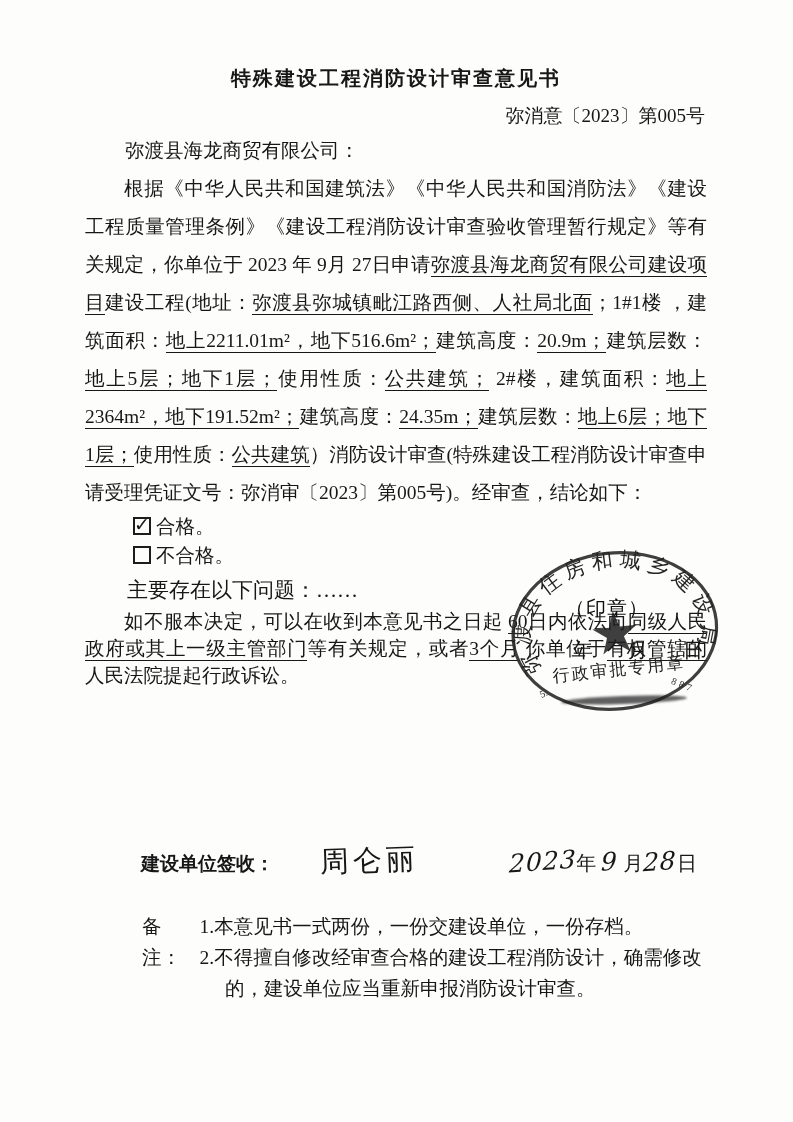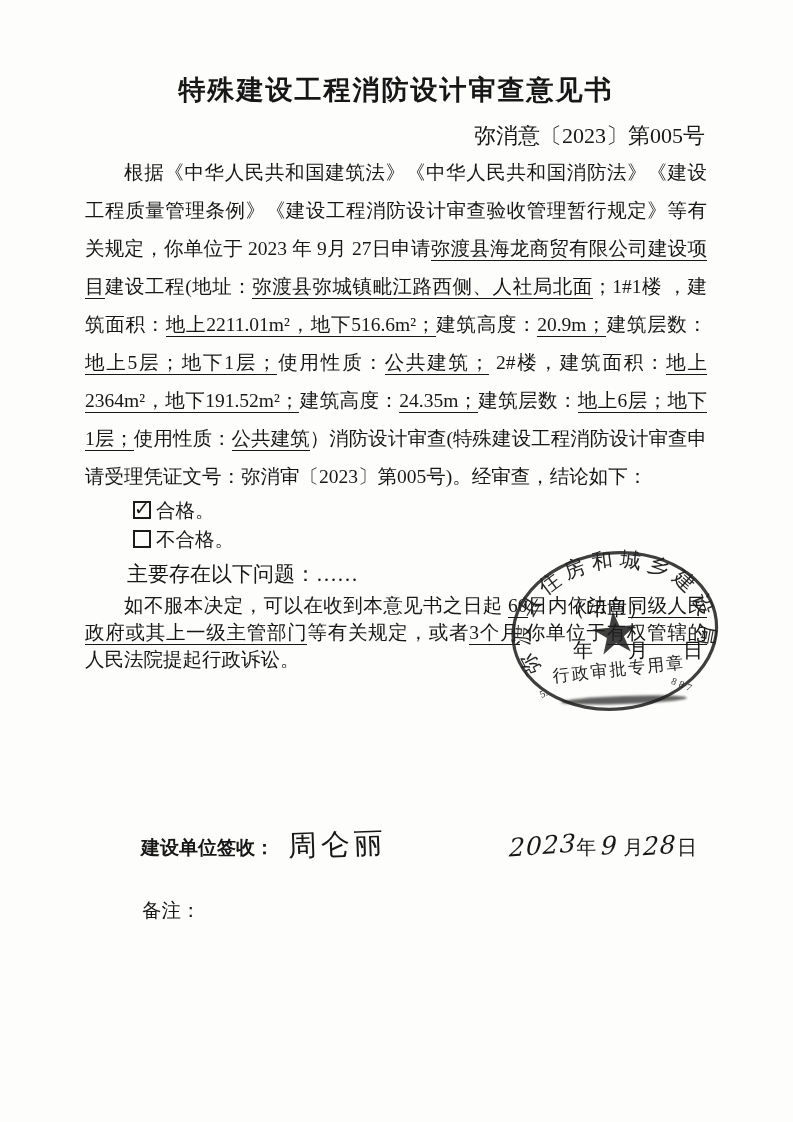--- a/index.html
+++ b/index.html
@@ -7,26 +7,26 @@
     width:793px;height:1122px;overflow:hidden;
     background:#f4f4f2;
     font-family:"Liberation Serif","DejaVu Serif",serif;
     color:#171717;
   }
   .page{
     position:relative;width:793px;height:1122px;background:#fdfdfc;
     box-sizing:border-box;padding:58px 86px 0 85px;
   }
   .title{
-    margin:12px;text-align:center;
+    margin:0;text-align:center;
     font-family:"Liberation Sans","DejaVu Sans",sans-serif;
-    font-weight:bold;font-size:27px;line-height:40px;letter-spacing:2px;
+    font-weight:bold;font-size:20px;line-height:40px;letter-spacing:2px;
   }
   .doc-number{
-    text-align:right;font-size:22px;line-height:28px;margin:4px 2px 0 0;
+    text-align:right;font-size:19px;line-height:28px;margin:4px 2px 0 0;
   }
   .addressee{
     font-size:19.5px;line-height:30px;margin:6px 0 0 40px;
   }
   .para{
     font-size:19.5px;line-height:38px;text-align:justify;
     text-indent:2em;margin:4px 0 0 0;
   }
   .u{border-bottom:1.2px solid currentColor;padding-bottom:1px;}
   .opt{
@@ -58,20 +58,21 @@
   }
   .smudge{
     position:absolute;left:58px;top:147px;width:126px;height:8px;
     background:#1d1d1d;border-radius:50%;opacity:.7;filter:blur(1px);
     transform:rotate(-2deg);
   }
   
   .sign-row{
     display:flex;align-items:baseline;margin:152px 10px 0 56px;
     font-size:19.5px;
+    gap:32px;
   }
   .sign-label{
     font-family:"Liberation Sans","DejaVu Sans",sans-serif;
     font-weight:bold;font-size:19px;
   }
   .hand{
     font-family:"DejaVu Serif",serif;font-style:italic;display:inline-block;
     transform:rotate(-4deg) skewX(-6deg);font-size:26px;letter-spacing:2px;
   }
   .signature{
@@ -89,20 +90,21 @@
 </style>
 </head>
 <body>
 
 <div class="page">
 
   <h1 class="title">特殊建设工程消防设计审查意见书</h1>
 
   <div class="doc-number">弥消意〔2023〕第005号</div>
 
+  <div class="addressee">弥渡县海龙商贸有限公司：</div>
 
   <p class="para"><span>根据《中华人民共和国建筑法》《中华人民共和国消防法》《建设工程质量管理条例》《建设工程消防设计审查验收管理暂行规定》等有关规定，你单位于 2023 年 9月 27日申请</span><span class="u">弥渡县海龙商贸有限公司建设项目</span><span>建设工程(地址：</span><span class="u">弥渡县弥城镇毗江路西侧、人社局北面</span><span>；1#1楼 ，建筑面积：</span><span class="u">地上2211.01m²，地下516.6m²；</span><span>建筑高度：</span><span class="u">20.9m；</span><span>建筑层数：</span><span class="u">地上5层；地下1层；</span><span>使用性质：</span><span class="u">公共建筑；</span><span> 2#楼，建筑面积：</span><span class="u">地上2364m²，地下191.52m²；</span><span>建筑高度：</span><span class="u">24.35m；</span><span>建筑层数：</span><span class="u">地上6层；地下1层；</span><span>使用性质：</span><span class="u">公共建筑</span><span>）消防设计审查(特殊建设工程消防设计审查申请受理凭证文号：弥消审〔2023〕第005号)。经审查，结论如下：</span></p>
 
   <div class="opt">
     <span class="cb"><span class="tick">✓</span></span><span>合格。</span>
   </div>
   <div class="opt">
     <span class="cb"></span><span>不合格。</span>
   </div>
 
@@ -134,15 +136,19 @@
   </div>
 
   <div class="sign-row">
     <span class="sign-label">建设单位签收：</span>
     <span class="signature">周仑丽</span>
     <span class="sign-date"><span class="hand">2023</span><span>年 </span><span class="hand">9</span><span> 月</span><span class="hand">28</span><span>日</span></span>
   </div>
 
   <div class="remarks">
     <span class="label">备注：</span>
+    <div class="items">
+      <div class="remark-item">1.本意见书一式两份，一份交建设单位，一份存档。</div>
+      <div class="remark-item">2.不得擅自修改经审查合格的建设工程消防设计，确需修改的，建设单位应当重新申报消防设计审查。</div>
+    </div>
   </div>
 
 </div>
 
 </body></html>

